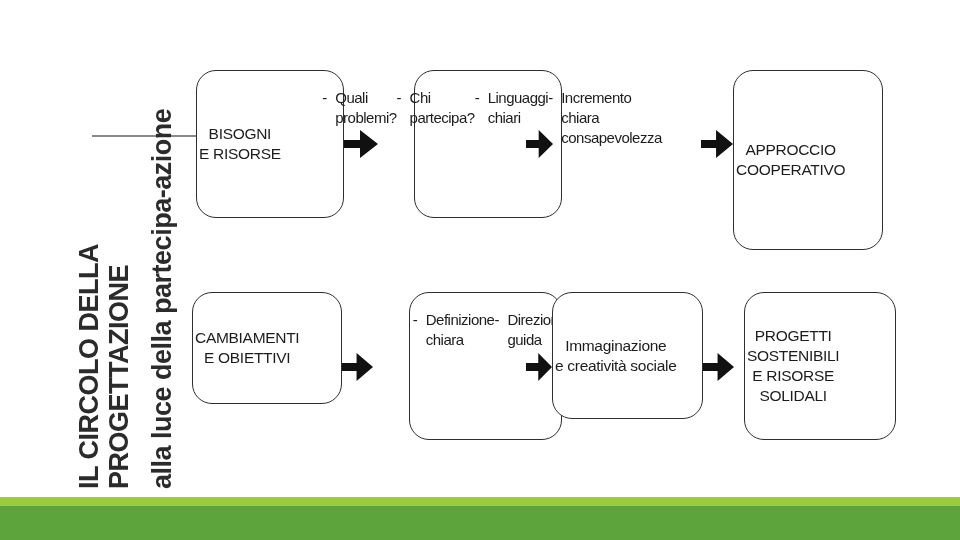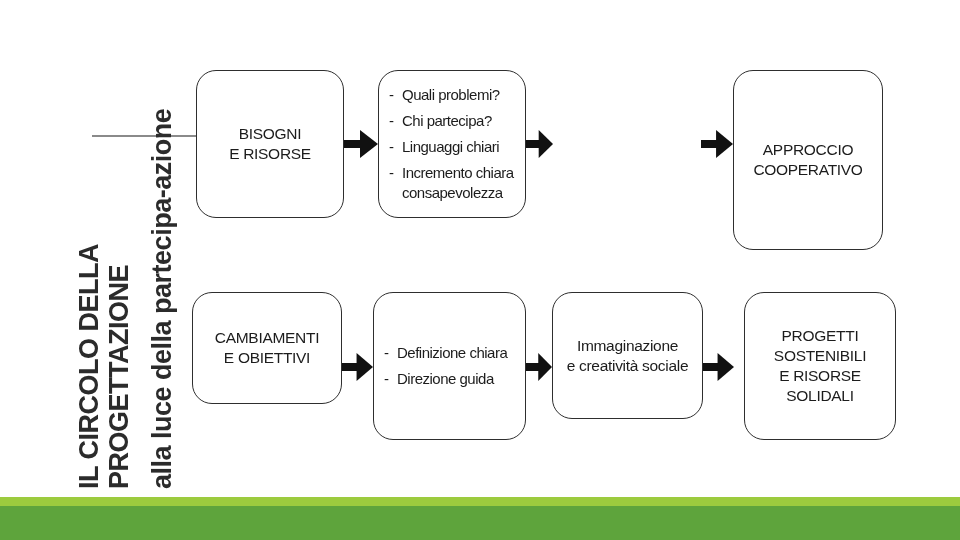--- a/index.html
+++ b/index.html
@@ -20,28 +20,29 @@
 
   .rule{position:absolute;left:92px;top:135px;width:104px;height:1.5px;z-index:0;}
   .title-block{z-index:1;}
 
   
   .fbox{
     position:absolute;box-sizing:border-box;background:#fff;
     border:1.5px solid #2e2e2e;border-radius:20px;color:#1c1c1c;
   }
   .fbox.center{
-    display:flex;align-items:center;justify-content:center;
+    display:flex;align-items:center;justify-content:flex-start;
     text-align:center;font-size:15.5px;line-height:20px;letter-spacing:-0.3px;
     padding:4px 2px;
   }
   .fbox.bullets{
-    display:flex;flex-direction:column;justify-content:center;
+    display:flex;flex-direction:row;justify-content:center;
     font-size:15px;line-height:20px;letter-spacing:-0.5px;
-    padding:6px 2px 6px 10px;
+    padding:14px 2px 6px 10px;
+    margin-left:36px;
   }
   .bullet{position:relative;padding-left:13px;white-space:pre-line;margin:3px 0;}
   .bullet::before{content:"-";position:absolute;left:0;top:0;}
 
   .arrow{position:absolute;display:block;}
   .arrow svg{display:block;width:100%;height:100%;}
 
   
   .bar-light{position:absolute;left:0;top:497px;width:960px;height:9px;}
   .bar-dark{position:absolute;left:0;top:506px;width:960px;height:34px;}

